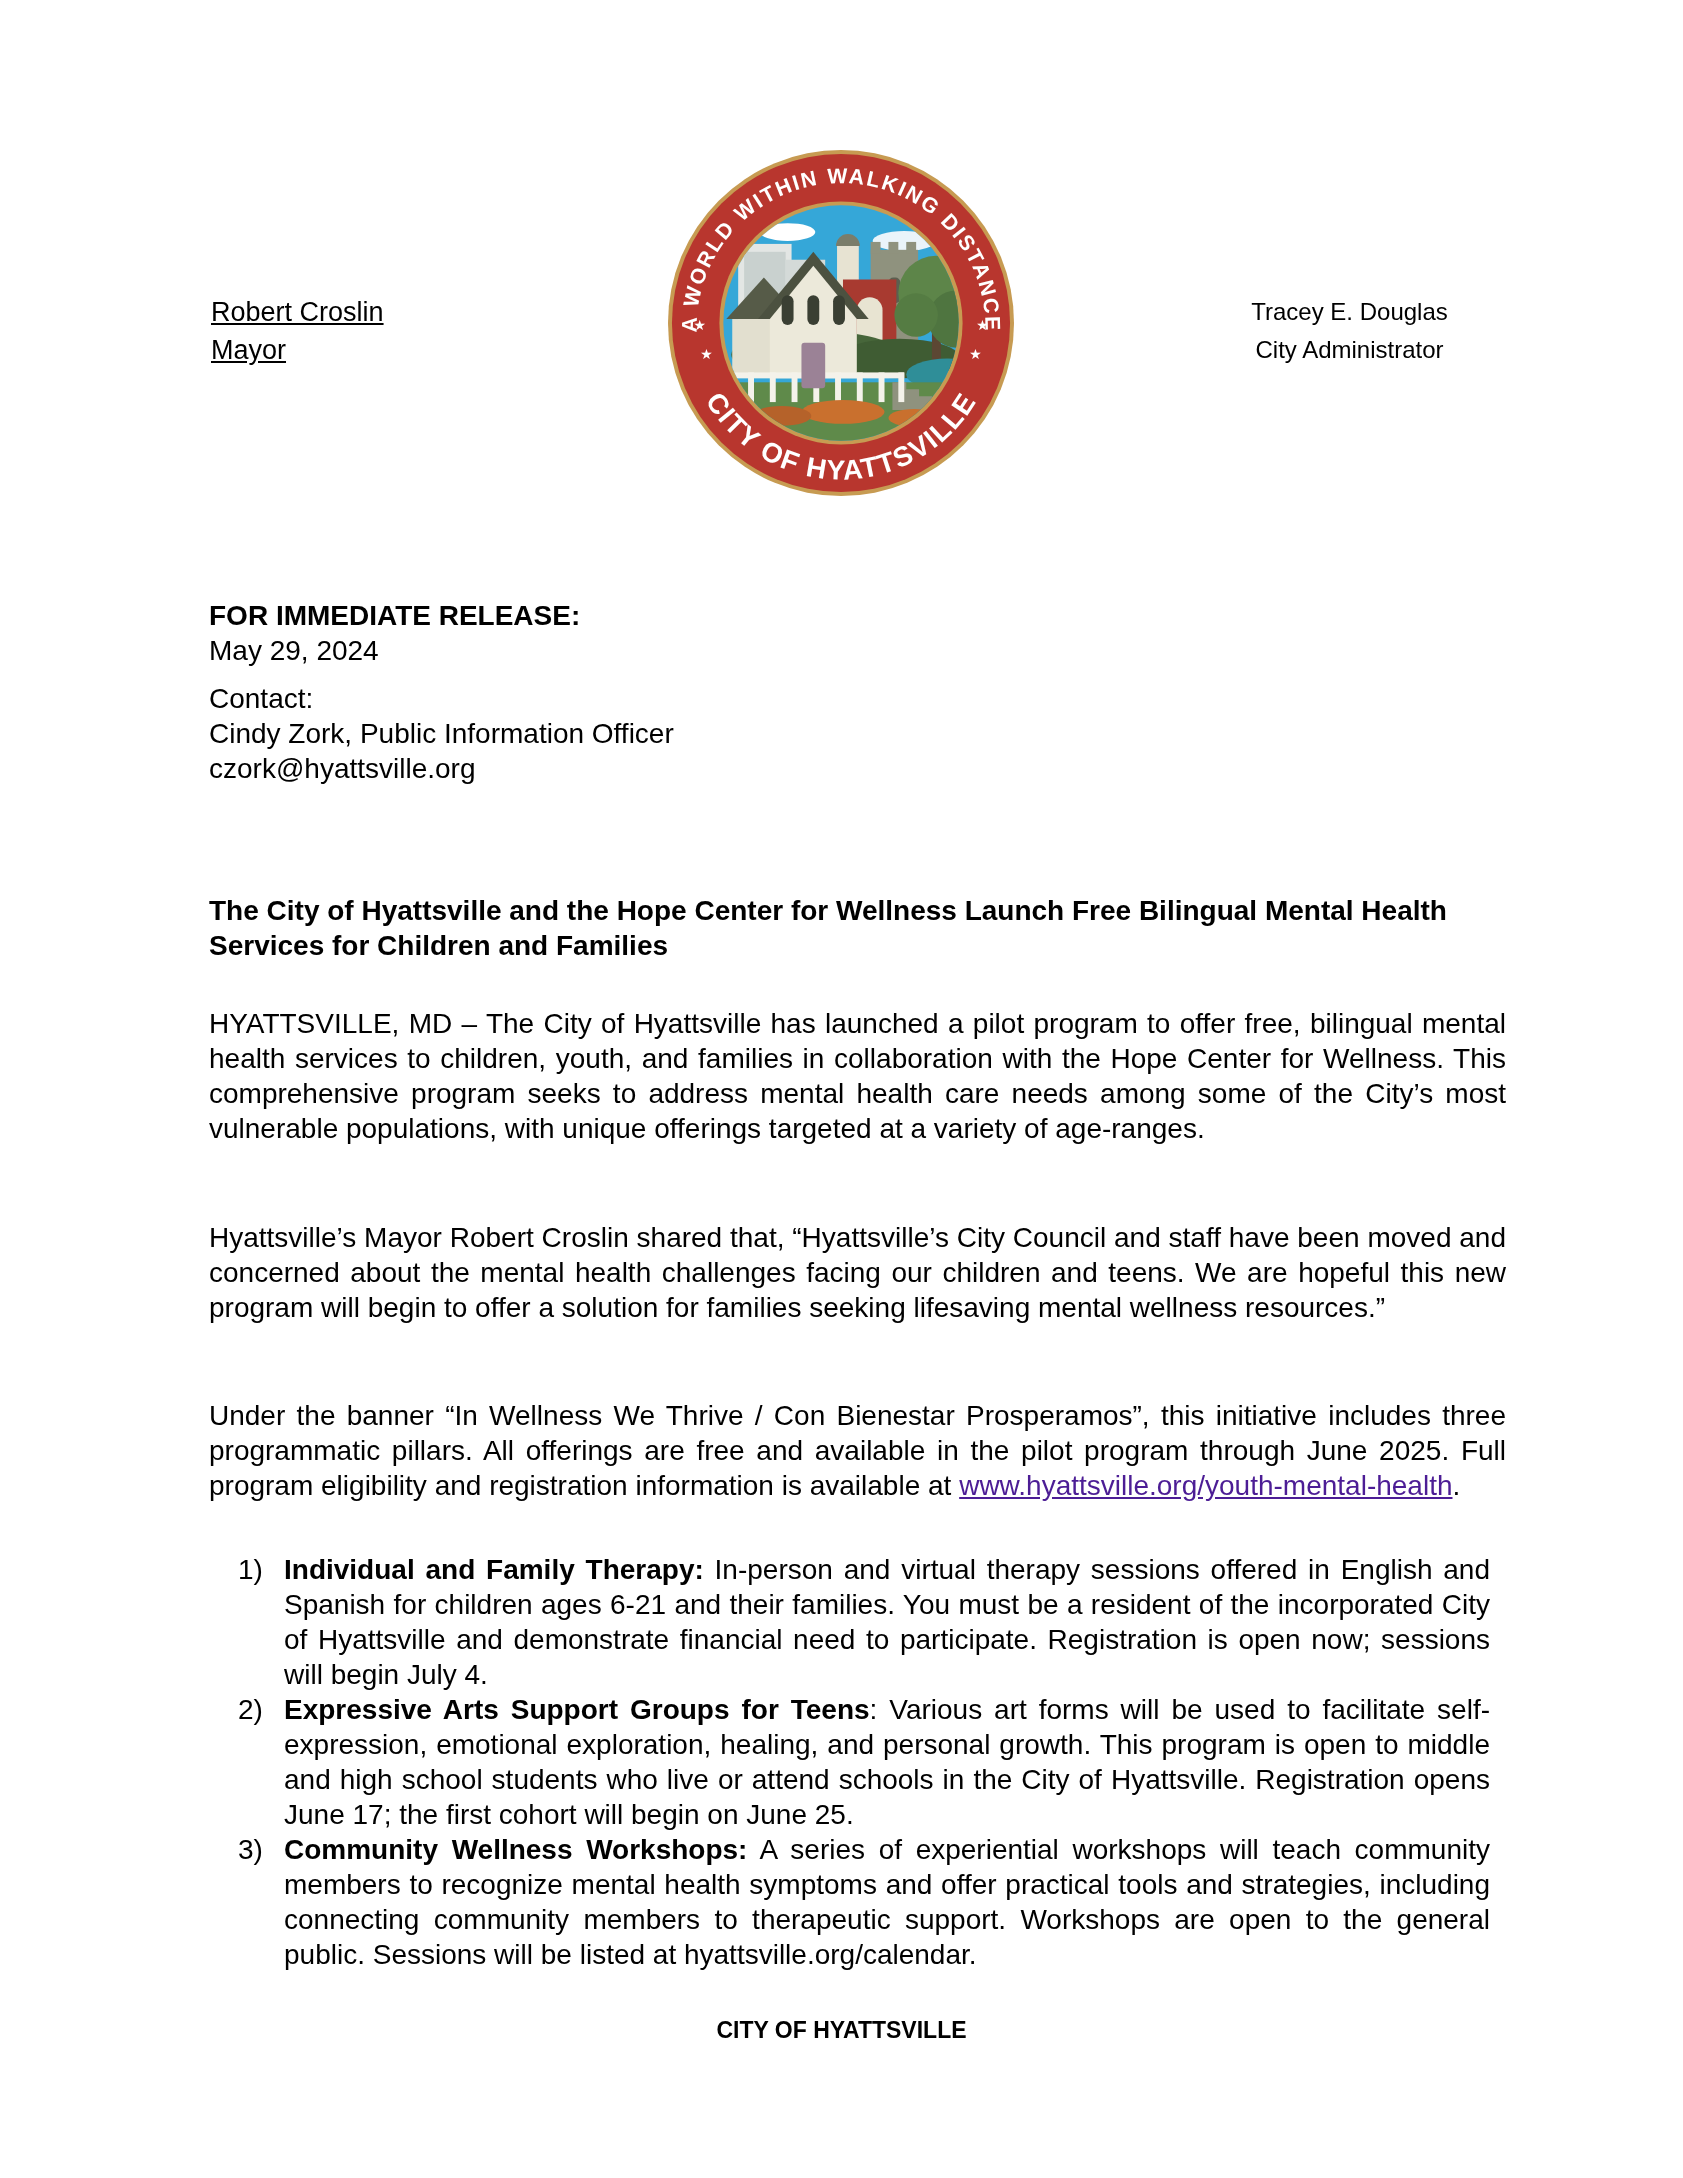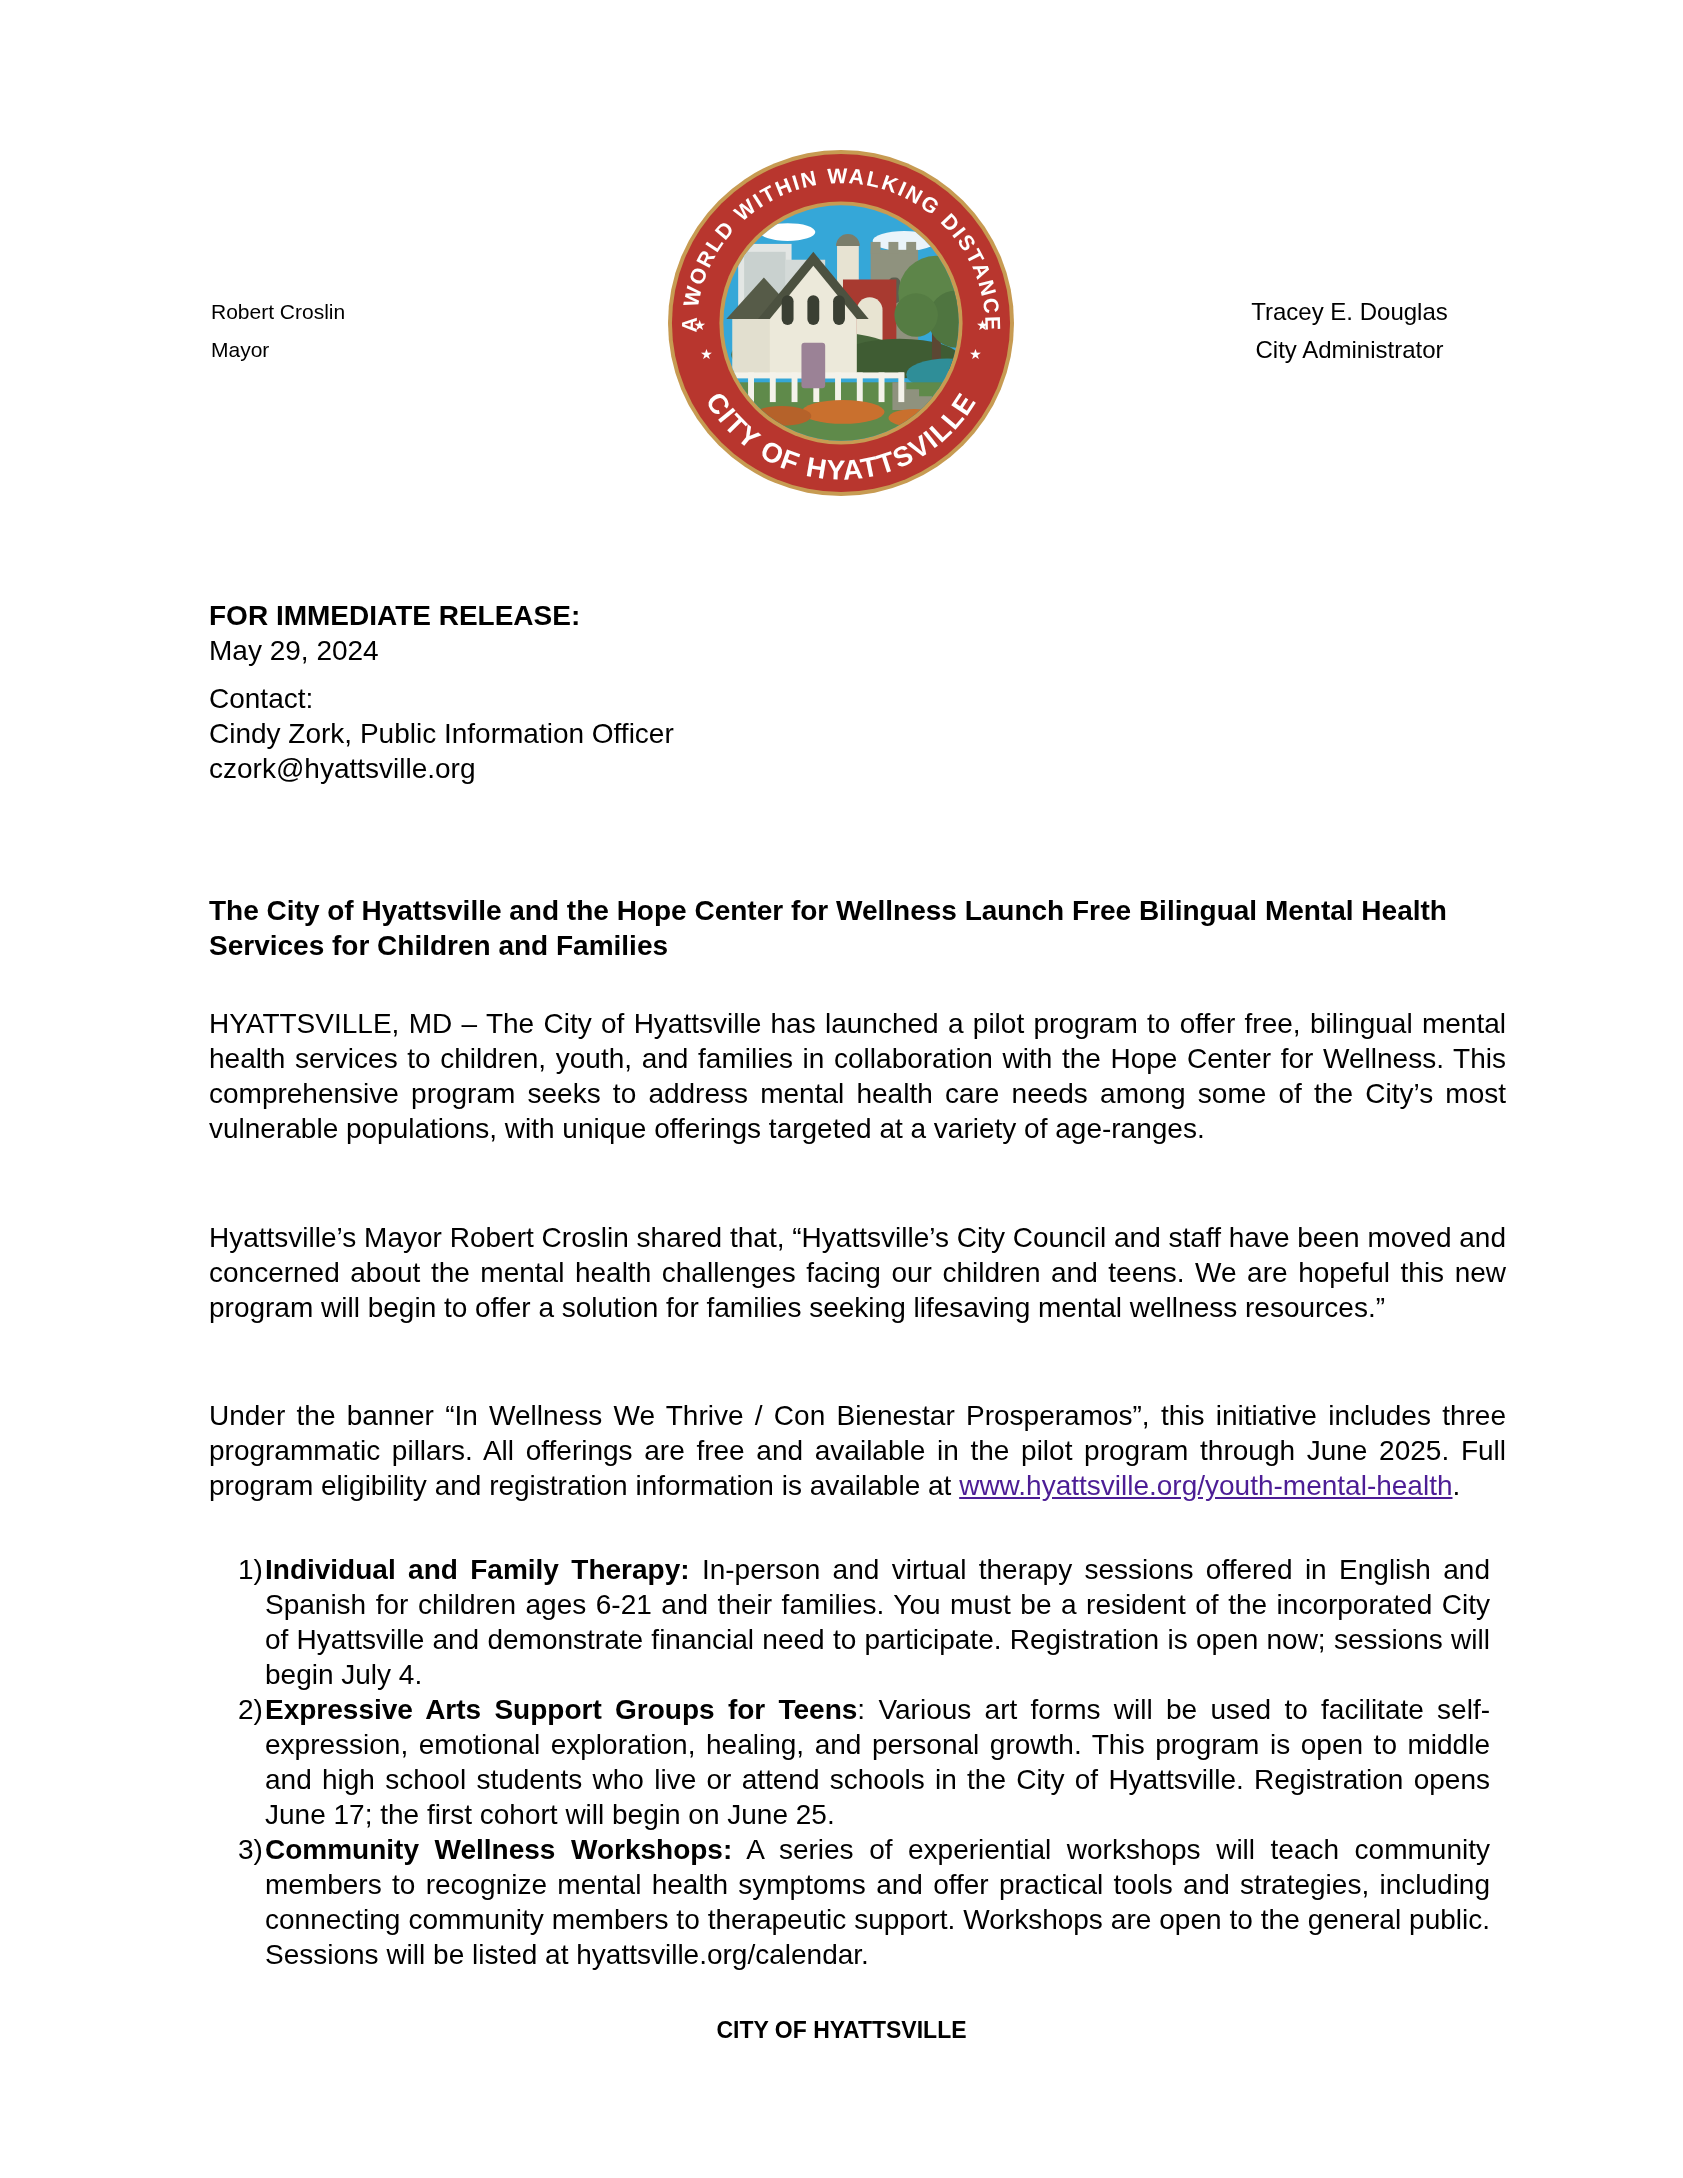--- a/index.html
+++ b/index.html
@@ -6,40 +6,40 @@
   .page{
     position:relative;
     width:1683px;height:2178px;
     background:#ffffff;
     font-family:"Liberation Sans",sans-serif;
     color:#000;
     overflow:hidden;
   }
   .abs{position:absolute;}
   
-  .hdr-left{left:211px;top:293px;font-size:21px;line-height:38px;}
+  .hdr-left{left:211px;top:293px;font-size:27px;line-height:38px;text-decoration:underline;}
   .hdr-right{left:1181px;top:293px;width:337px;text-align:center;font-size:24px;line-height:38px;}
   .seal-wrap{left:667px;top:149px;width:348px;height:348px;}
   
   .block{left:193px;width:1297px;}
   .body-txt{font-size:28px;line-height:35px;margin:16px;}
   .jst{text-align:justify;}
   .bold{font-weight:bold;}
   .release{top:582px;}
   .contact{top:665px;}
   .headline{top:877px;text-align:left;font-weight:bold;}
   .p1{top:990px;}
   .p2{top:1204px;}
   .p3{top:1382px;}
   .doc-link{color:#4c1d95;text-decoration:underline;}
   
   .list{top:1552px;}
   .li{position:relative;font-size:28px;line-height:35px;}
   .li .num{position:absolute;left:45px;top:0;}
-  .li .li-text{margin-left:72px;text-align:justify;}
+  .li .li-text{margin-left:91px;text-align:justify;}
   
   .footer{top:2012px;text-align:center;}
   .footer .org{font-size:23px;font-weight:bold;line-height:36px;}
   .footer .addr{font-size:25px;line-height:38px;}
   .footer .sep{display:inline-block;margin:0 18px;transform:scaleY(1.25);}
 </style>
 </head>
 <body>
 
 <div class="page">

